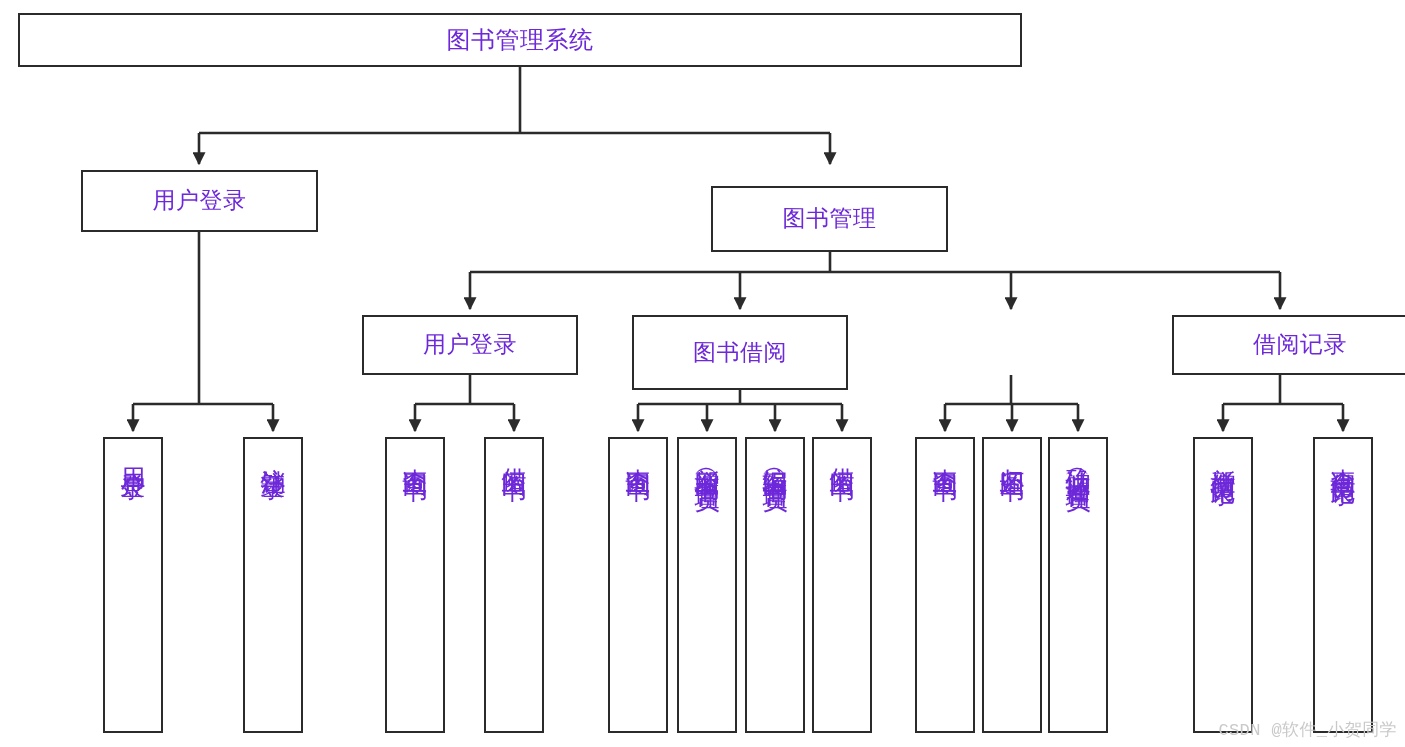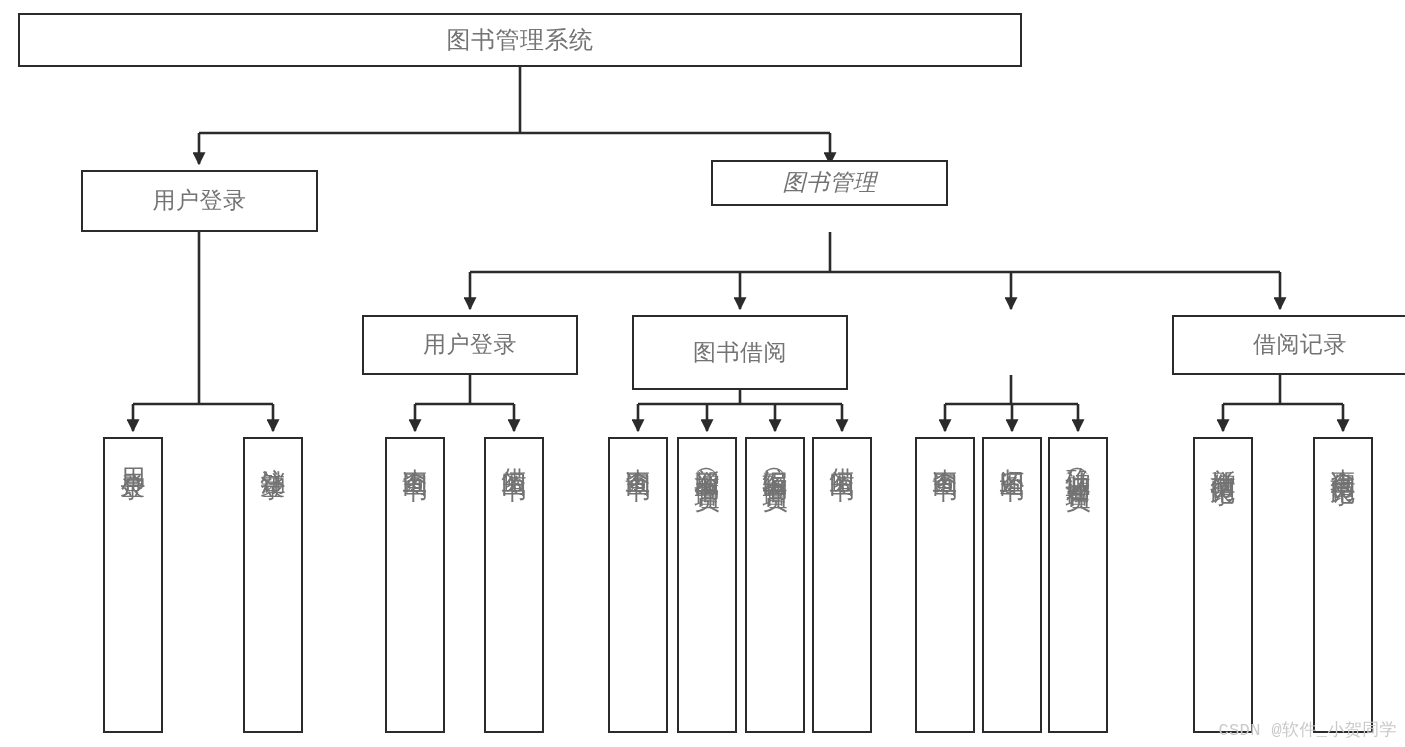--- a/index.html
+++ b/index.html
@@ -27,21 +27,21 @@
     pointer-events: none;
   }
   .node {
     position: absolute;
     box-sizing: border-box;
     border: 2.5px solid #2b2b2b;
     background: #ffffff;
     display: flex;
     align-items: center;
     justify-content: center;
-    color: #737373;
+    color: #6d28d9;
   }
   .node .label {
     display: block;
     text-align: center;
     line-height: 1.18;
     letter-spacing: 0.5px;
   }
   
   .node.h .label {
     font-size: 23px;
@@ -129,21 +129,21 @@
     </g>
   </svg>
 
   <div class="node h root" style="left:18px; top:13px; width:1004px; height:54px;">
     <span class="label">图书管理系统</span>
   </div>
 
   <div class="node h" style="left:81px; top:170px; width:237px; height:62px;">
     <span class="label">用户登录</span>
   </div>
-  <div class="node h" style="left:711px; top:160px; width:237px; height:46px;font-style:italic;">
+  <div class="node h" style="left:711px; top:186px; width:237px; height:66px;">
     <span class="label">图书管理</span>
   </div>
 
   <div class="node h" style="left:362px; top:315px; width:216px; height:60px;">
     <span class="label">用户登录</span>
   </div>
   <div class="node h" style="left:632px; top:315px; width:216px; height:75px;">
     <span class="label">图书借阅</span>
   </div>
   <div class="node h" style="left:1172px; top:315px; width:256px; height:60px;">

